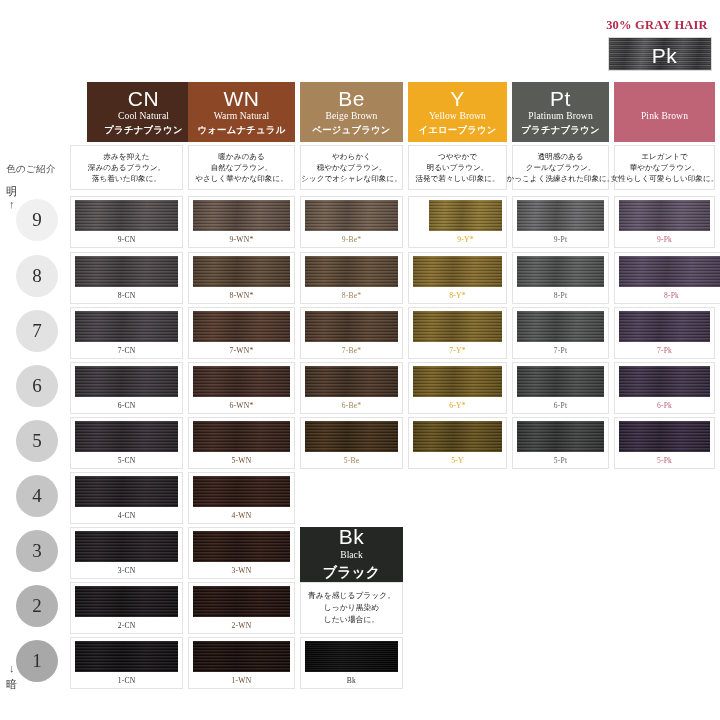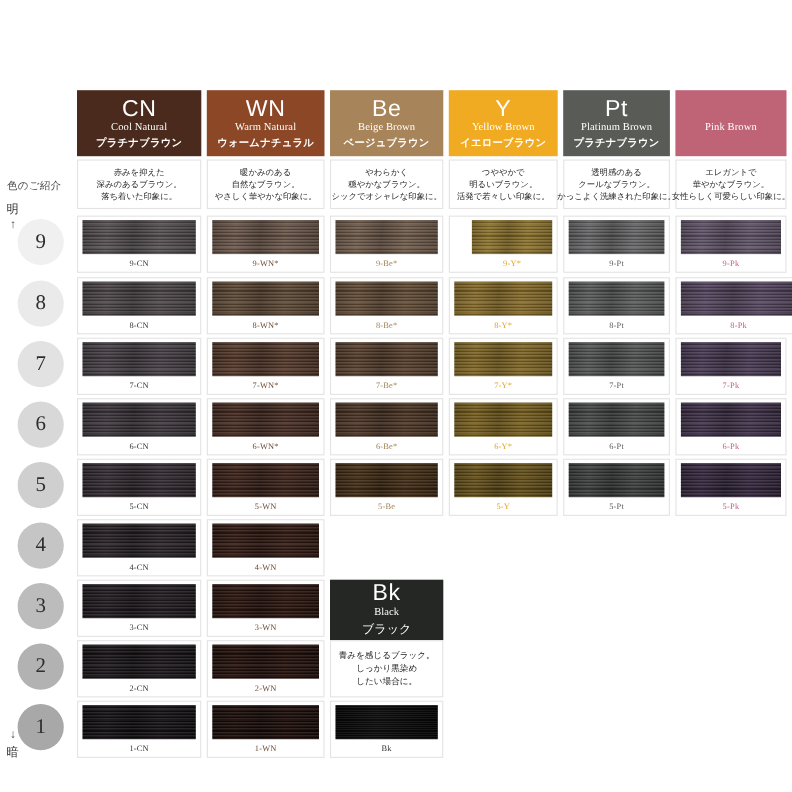--- a/index.html
+++ b/index.html
@@ -105,33 +105,37 @@
   
   .bk-header {
     position: absolute; color: #fff; text-align: center;
     display: flex; flex-direction: column; align-items: center; justify-content: center;
   }
   .bk-code { font-size: 21px; line-height: 1.05; letter-spacing:.5px; }
   .bk-en {
     font-family: "Liberation Serif", "DejaVu Serif", serif;
     font-size: 9.6px; line-height: 1.5;
   }
-  .bk-jp { font-size: 11px; font-weight: normal; line-height: 1.5; }
+  .bk-jp { font-size: 14px; font-weight: bold; line-height: 1.5; }
   .bk-desc {
     position: absolute; border: 1px solid #e3e3e3; background:#fff;
     display: flex; flex-direction: column; align-items: center; justify-content: center;
     text-align: center;
   }
   .bk-desc span { font-size: 7.8px; color: #232323; line-height: 1.55; white-space: nowrap; }
 </style>
 </head>
 <body>
 
 <div id="page">
 
+  <div class="grayhair-wrap">
+    <div class="grayhair-title">30% GRAY HAIR</div>
+    <div class="grayhair-swatch"></div>
+  </div>
 
   <div class="rail">
     <div class="rail-caption">色のご紹介</div>
     <div class="rail-top">明</div>
     <div class="rail-top-arrow">↑</div>
     <div class="rail-bot-arrow">↓</div>
     <div class="rail-bot">暗</div>
     <div id="level-badges">
         <div class="level-badge" style="top: 199px; background: rgb(240, 240, 240);">
           <span>9</span>
@@ -157,21 +161,21 @@
         <div class="level-badge" style="top: 585px; background: rgb(178, 178, 178);">
           <span>2</span>
         </div>
         <div class="level-badge" style="top: 640px; background: rgb(168, 168, 168);">
           <span>1</span>
         </div>
       </div>
   </div>
 
   <div id="col-headers">
-      <div class="col-header" style="left: 70px; width: 113px; background: rgb(74, 42, 29);">
+      <div class="col-header" style="left: 87px; width: 113px; background: rgb(74, 42, 29);">
         <div class="ch-code">CN</div>
         <div class="ch-en">Cool Natural</div>
         <div class="ch-jp">プラチナブラウン</div>
       </div>
       <div class="col-header" style="left: 188px; width: 107px; background: rgb(140, 71, 38);">
         <div class="ch-code">WN</div>
         <div class="ch-en">Warm Natural</div>
         <div class="ch-jp">ウォームナチュラル</div>
       </div>
       <div class="col-header" style="left: 300px; width: 103px; background: rgb(168, 132, 90);">

